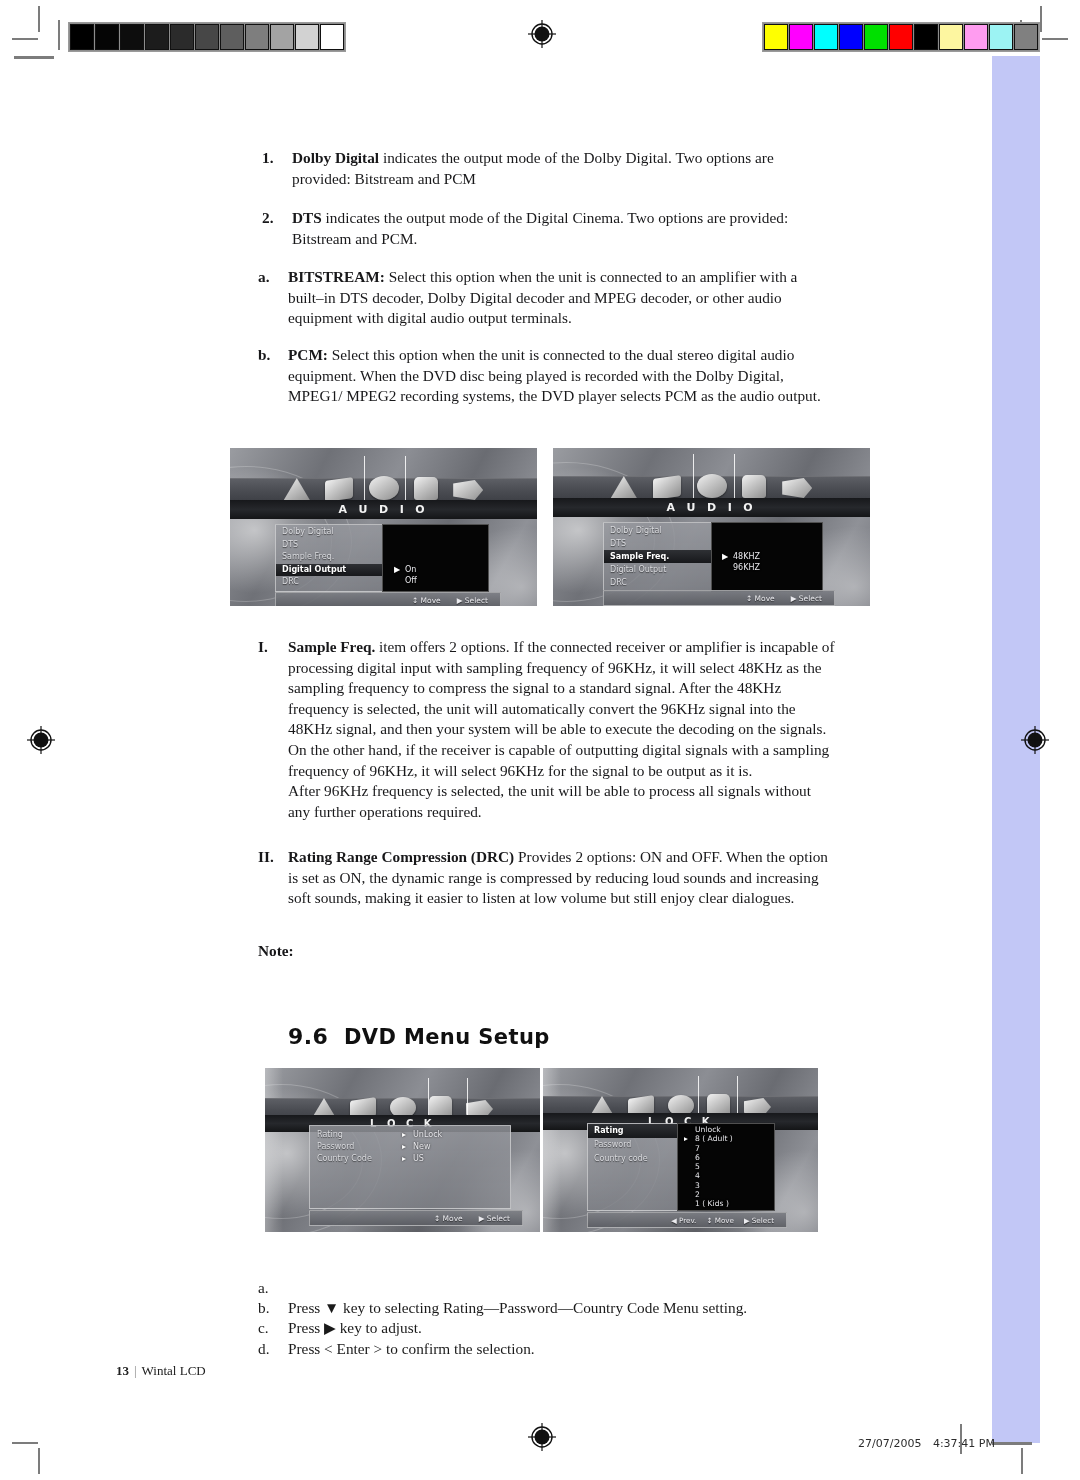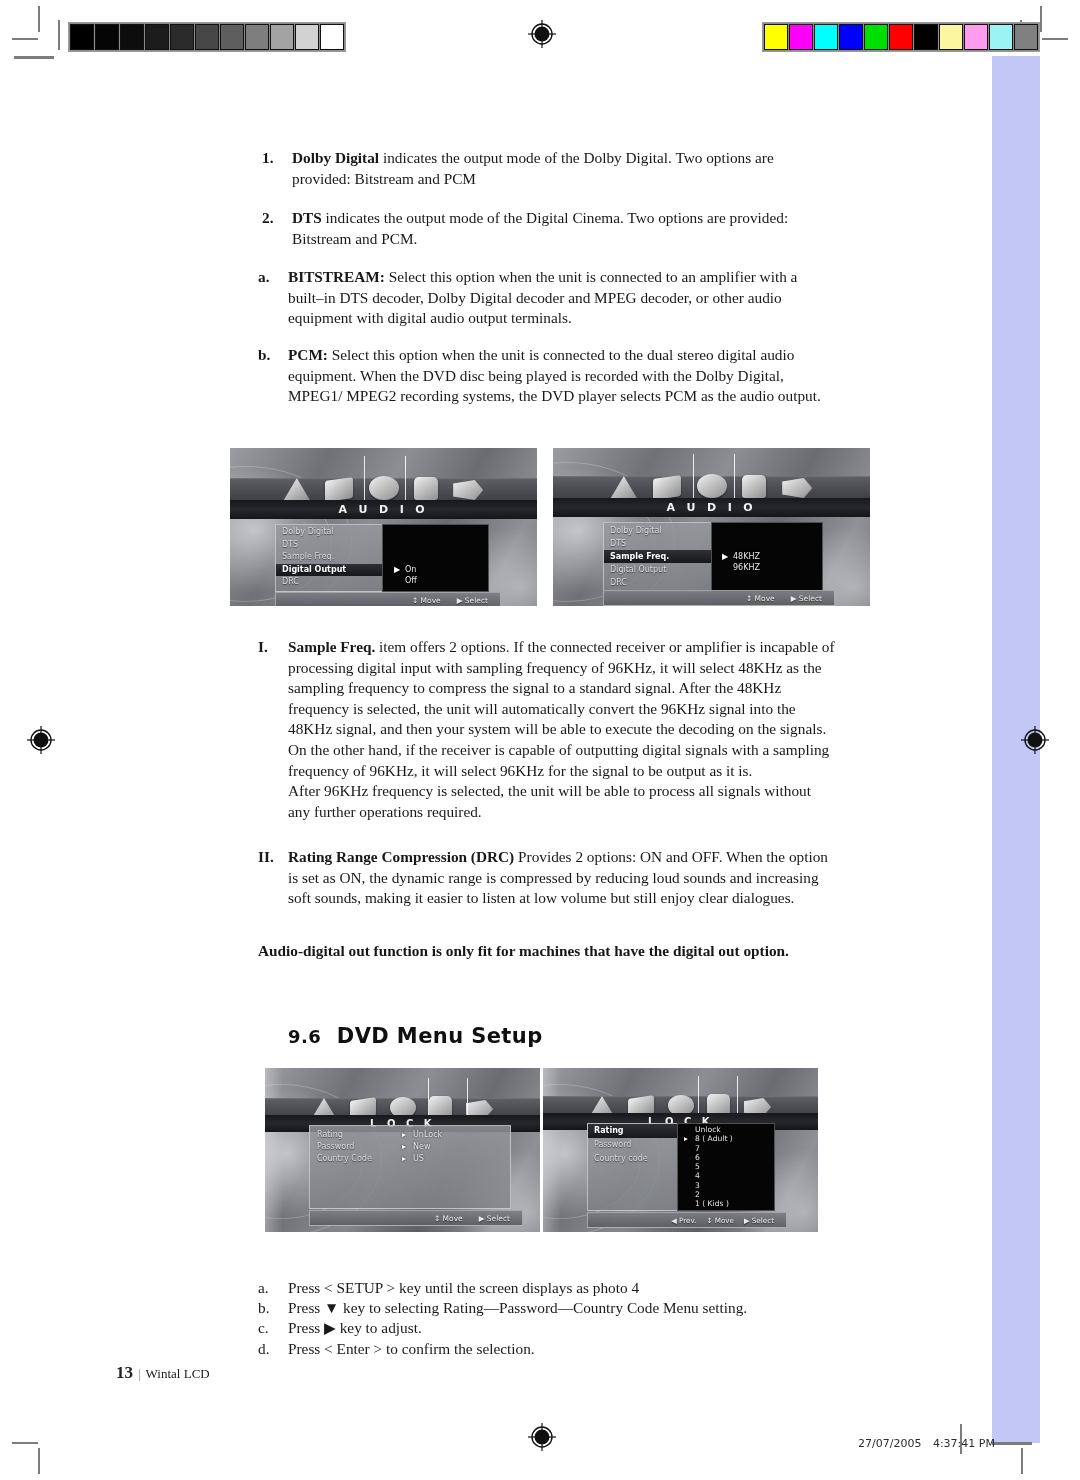--- a/index.html
+++ b/index.html
@@ -92,42 +92,42 @@
 
   .section-head {
     position: absolute;
     font-family: "DejaVu Sans", sans-serif;
     font-weight: bold;
     font-size: 21px;
     letter-spacing: 0.4px;
     color: #101010;
     white-space: nowrap;
   }
-  .section-head .num { font-size: 18px; margin-top: 8px; }
+  .section-head .num { font-size: 22px; margin-top: 8px; }
 
   .steps {
     position: absolute;
     font-size: 15.3px;
     line-height: 20.2px;
   }
   .steps .step {
     display: flex;
   }
   .steps .step .lbl {
     width: 30px;
     flex: 0 0 auto;
   }
 
   .footer {
     position: absolute;
     font-size: 13px;
     color: #202020;
     white-space: nowrap;
   }
-  .footer .pg { font-weight: bold; font-size: 17px; }
+  .footer .pg { font-weight: bold; font-size: 13px; }
   .footer .bar { color: #888; margin: 0 5px; }
 
   .slug {
     position: absolute;
     font-family: "DejaVu Sans", sans-serif;
     font-size: 11px;
     color: #2c2c2c;
     white-space: nowrap;
   }
 
@@ -426,21 +426,21 @@
     <span class="marker">I.</span>
     <span class="body"><b>Sample Freq.</b><span> item offers 2 options. If the connected receiver or amplifier is incapable of processing digital input with sampling frequency of 96KHz, it will select 48KHz as the sampling frequency to compress the signal to a standard signal. After the 48KHz frequency is selected, the unit will automatically convert the 96KHz signal into the 48KHz signal, and then your system will be able to execute the decoding on the signals. On the other hand, if the receiver is capable of outputting digital signals with a sampling frequency of 96KHz, it will select 96KHz for the signal to be output as it is.</span><br><span>After 96KHz frequency is selected, the unit will   be able to process all signals without any further operations required.</span></span>
   </div>
 
   <div class="para" style="left:258px;top:847px;width:578px;">
     <span class="marker">II.</span>
     <span class="body"><b>Rating Range Compression (DRC)</b><span> Provides 2 options: ON and OFF. When the option is set as ON, the dynamic range is compressed by reducing loud sounds and increasing soft sounds, making it easier to listen at low volume but still enjoy clear dialogues.</span></span>
   </div>
 
   <div class="note-block" style="left:258px;top:940px;width:580px;">
-    <div>Audio-digital out function is only fit for machines that have the digital out option.</div>
+    <div>Note:</div>
   </div>
 
   <div class="section-head" style="left:288px;top:1024px;">
     <span class="num">9.6</span>
     <span style="margin-left:8px;">DVD Menu Setup</span>
   </div>
 
   <div class="shot" style="left:265px;top:1068px;width:275px;height:164px;">
     <div class="bg"></div>
     <div class="swirl" style="left:-85px;top:16px;width:200px;height:150px;"></div>
@@ -513,21 +513,20 @@
     <div class="hintbar" style="left:44px;top:144px;width:186px;height:14px;font-size:7.2px;gap:10px;">
       <span class="hint">◀ Prev.</span>
       <span class="hint">↕ Move</span>
       <span class="hint">▶ Select</span>
     </div>
   </div>
 
   <div class="steps" style="left:258px;top:1278px;width:580px;">
     <div class="step">
       <span class="lbl">a.</span>
-      <span>Press &lt; SETUP &gt; key until the screen displays as photo 4</span>
     </div>
     <div class="step">
       <span class="lbl">b.</span>
       <span>Press ▼ key to selecting Rating—Password—Country Code Menu setting.</span>
     </div>
     <div class="step">
       <span class="lbl">c.</span>
       <span>Press ▶ key to adjust.</span>
     </div>
     <div class="step">

